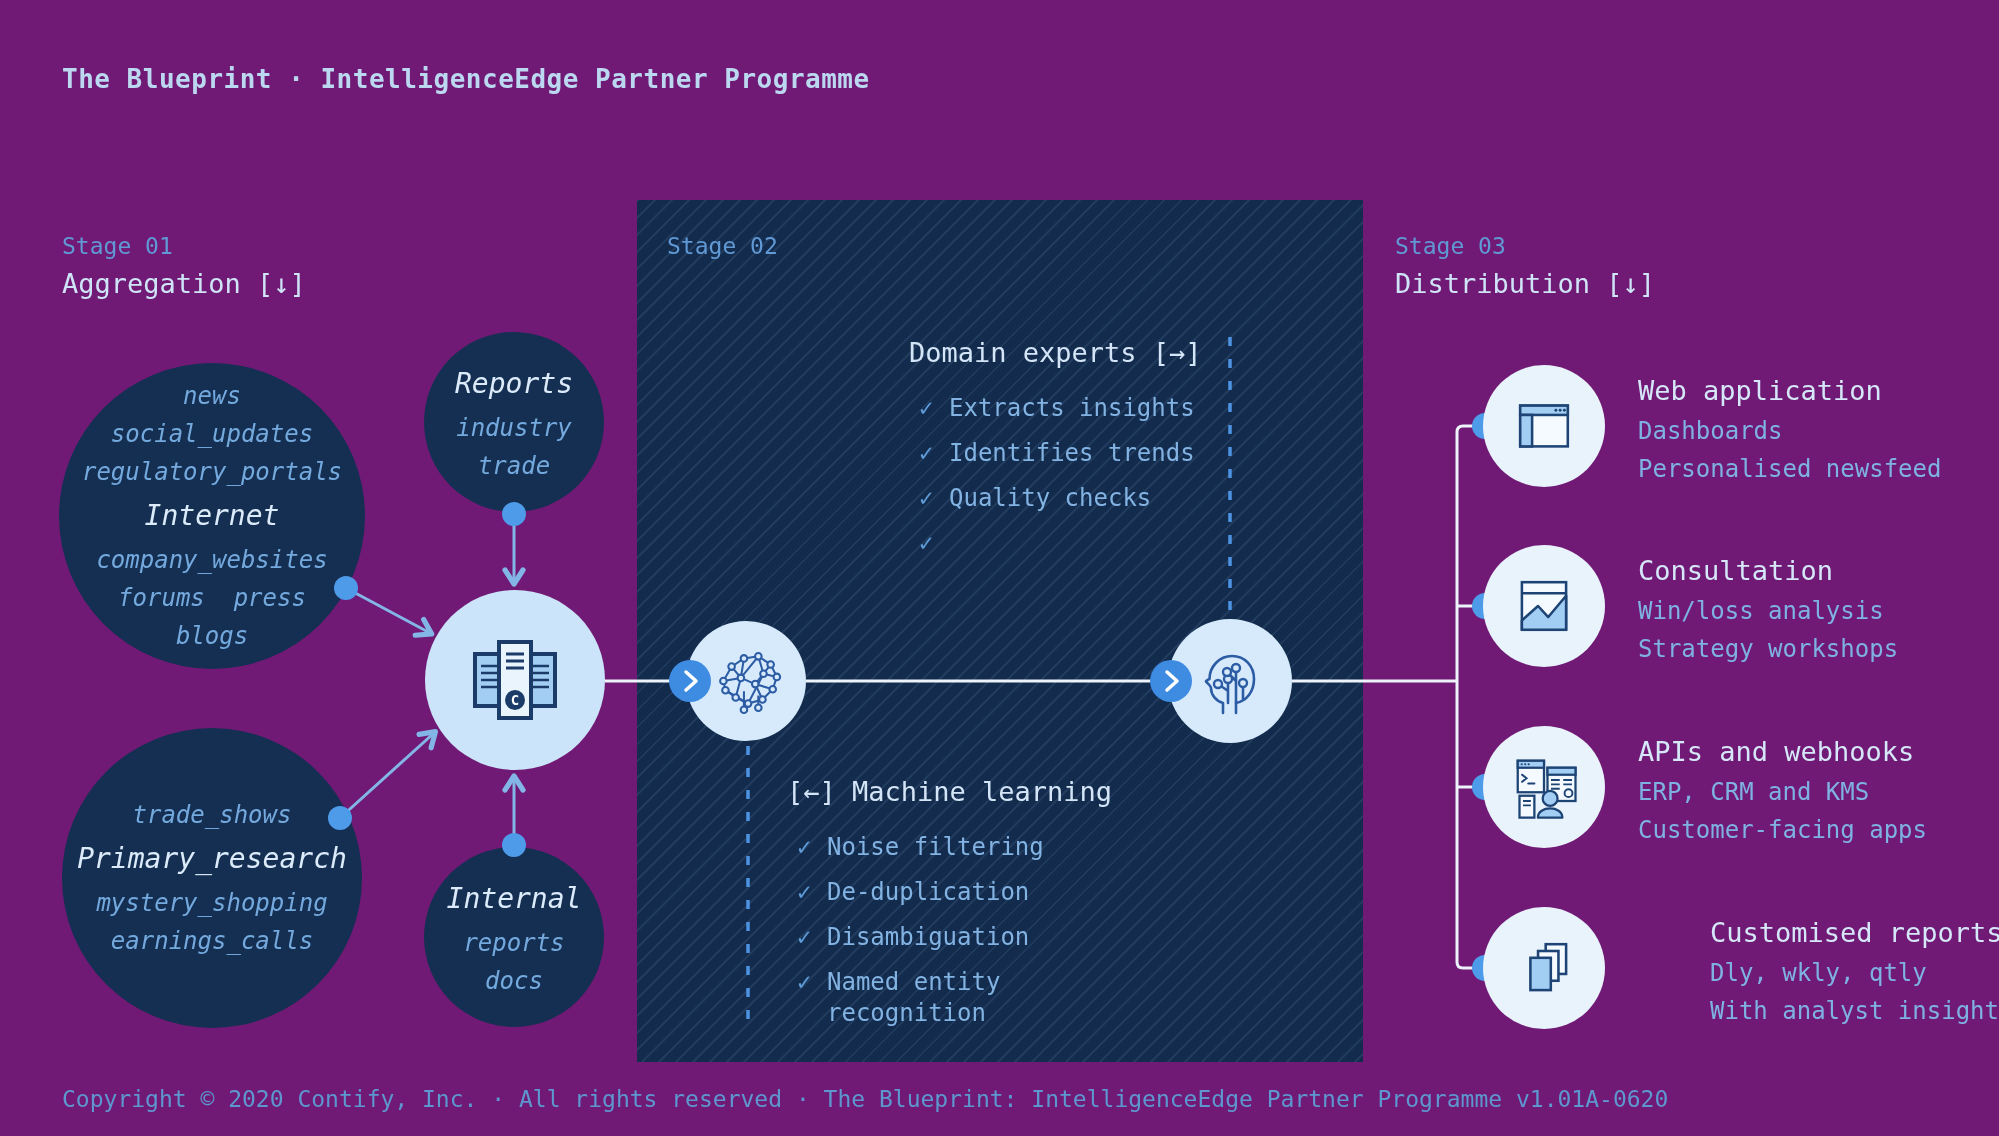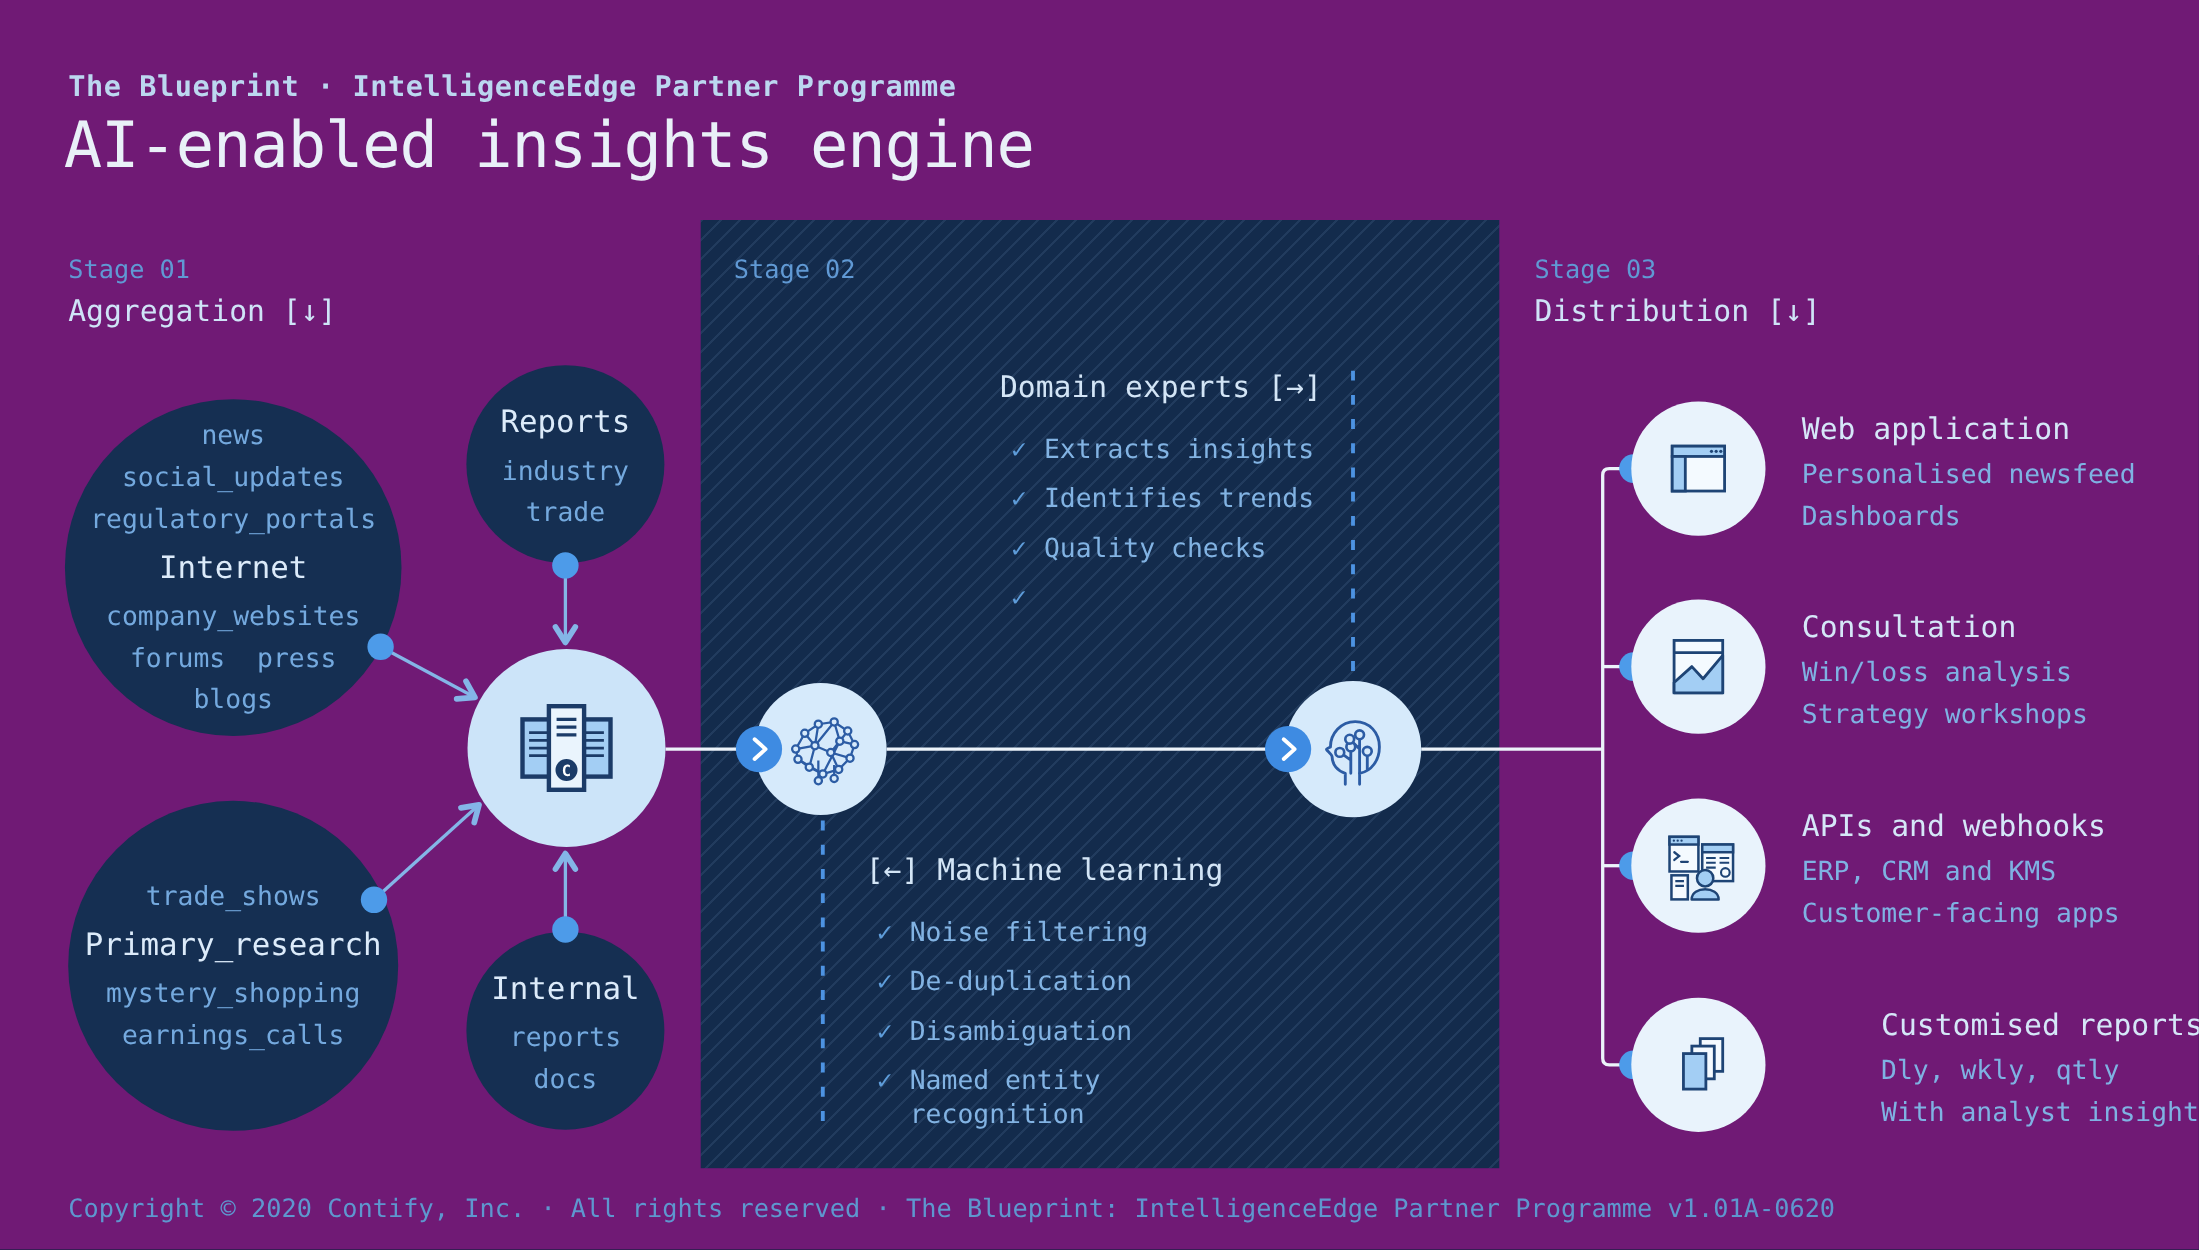--- a/index.html
+++ b/index.html
@@ -15,21 +15,21 @@
   
   .stage{width:420px;}
   .stage .num{font-size:23px;color:#6099D4;line-height:32px;}
   .stage .nm{font-size:27px;color:#CFE4F7;line-height:44px;}
   
   .panel{
     left:637px;top:200px;width:726px;height:862px;background:#132B4C;
     background-image:repeating-linear-gradient(135deg,rgba(130,168,212,.13) 0px,rgba(130,168,212,.13) 2px,transparent 2px,transparent 12px);
   }
   
-  .dcircle{border-radius:50%;background:#152F52;display:flex;flex-direction:column;align-items:center;justify-content:center;text-align:center;}
+  .dcircle{border-radius:50%;background:#152F52;display:flex;flex-direction:column;align-items:center;justify-content:center;text-align:center;font-style:italic;}
   .dcircle .kw{font-size:24px;color:#74A9DE;line-height:38px;white-space:pre;}
   .dcircle .big{font-size:28px;color:#DCEBFA;line-height:50px;white-space:pre;}
   
   .lcircle{border-radius:50%;display:flex;align-items:center;justify-content:center;}
   .hub{background:#CCE4F9;}
   .mid{background:#D6EAFB;}
   .dist{background:#E9F3FC;}
   .badge{width:42px;height:42px;border-radius:50%;background:#3E8BE2;display:flex;align-items:center;justify-content:center;}
   
   .chk-block .hd{font-size:27px;color:#D3E5F6;line-height:34px;margin-bottom:23px;white-space:pre;}
@@ -42,21 +42,20 @@
   .drow-text .s{font-size:24px;color:#7FB2E3;line-height:38px;white-space:pre;}
   .footer{left:62px;top:1086px;font-size:23px;color:#5E97CF;white-space:pre;}
   svg{display:block;}
 </style>
 </head>
 <body>
 
 <div class="canvas">
 
   <div class="abs eyebrow">The Blueprint · IntelligenceEdge Partner Programme</div>
-  <div class="abs title">AI-enabled insights engine</div>
 
   <div class="abs panel"></div>
 
   <div class="abs stage" style="left:62px;top:230px;">
     <div class="num">Stage 01</div>
     <div class="nm">Aggregation [↓]</div>
   </div>
   <div class="abs stage" style="left:667px;top:230px;">
     <div class="num">Stage 02</div>
   </div>
@@ -284,22 +283,22 @@
   <div class="abs lcircle dist" style="left:1483px;top:907px;width:122px;height:122px;">
     <svg width="68" height="68" viewBox="0 0 80 80">
       <rect x="42" y="12" width="24" height="35" fill="#F4FAFF" stroke="#1E4475" stroke-width="3"></rect>
       <rect x="33" y="20" width="24" height="35" fill="#F4FAFF" stroke="#1E4475" stroke-width="3"></rect>
       <rect x="24" y="28" width="24" height="38" fill="#A3CEF4" stroke="#1E4475" stroke-width="3"></rect>
     </svg>
   </div>
 
   <div class="abs drow-text" style="left:1638px;top:370px;">
     <div class="t">Web application</div>
+    <div class="s">Dashboards</div>
     <div class="s">Personalised newsfeed</div>
-    <div class="s">Dashboards</div>
   </div>
   <div class="abs drow-text" style="left:1638px;top:550px;">
     <div class="t">Consultation</div>
     <div class="s">Win/loss analysis</div>
     <div class="s">Strategy workshops</div>
   </div>
   <div class="abs drow-text" style="left:1638px;top:731px;">
     <div class="t">APIs and webhooks</div>
     <div class="s">ERP, CRM and KMS</div>
     <div class="s">Customer-facing apps</div>

